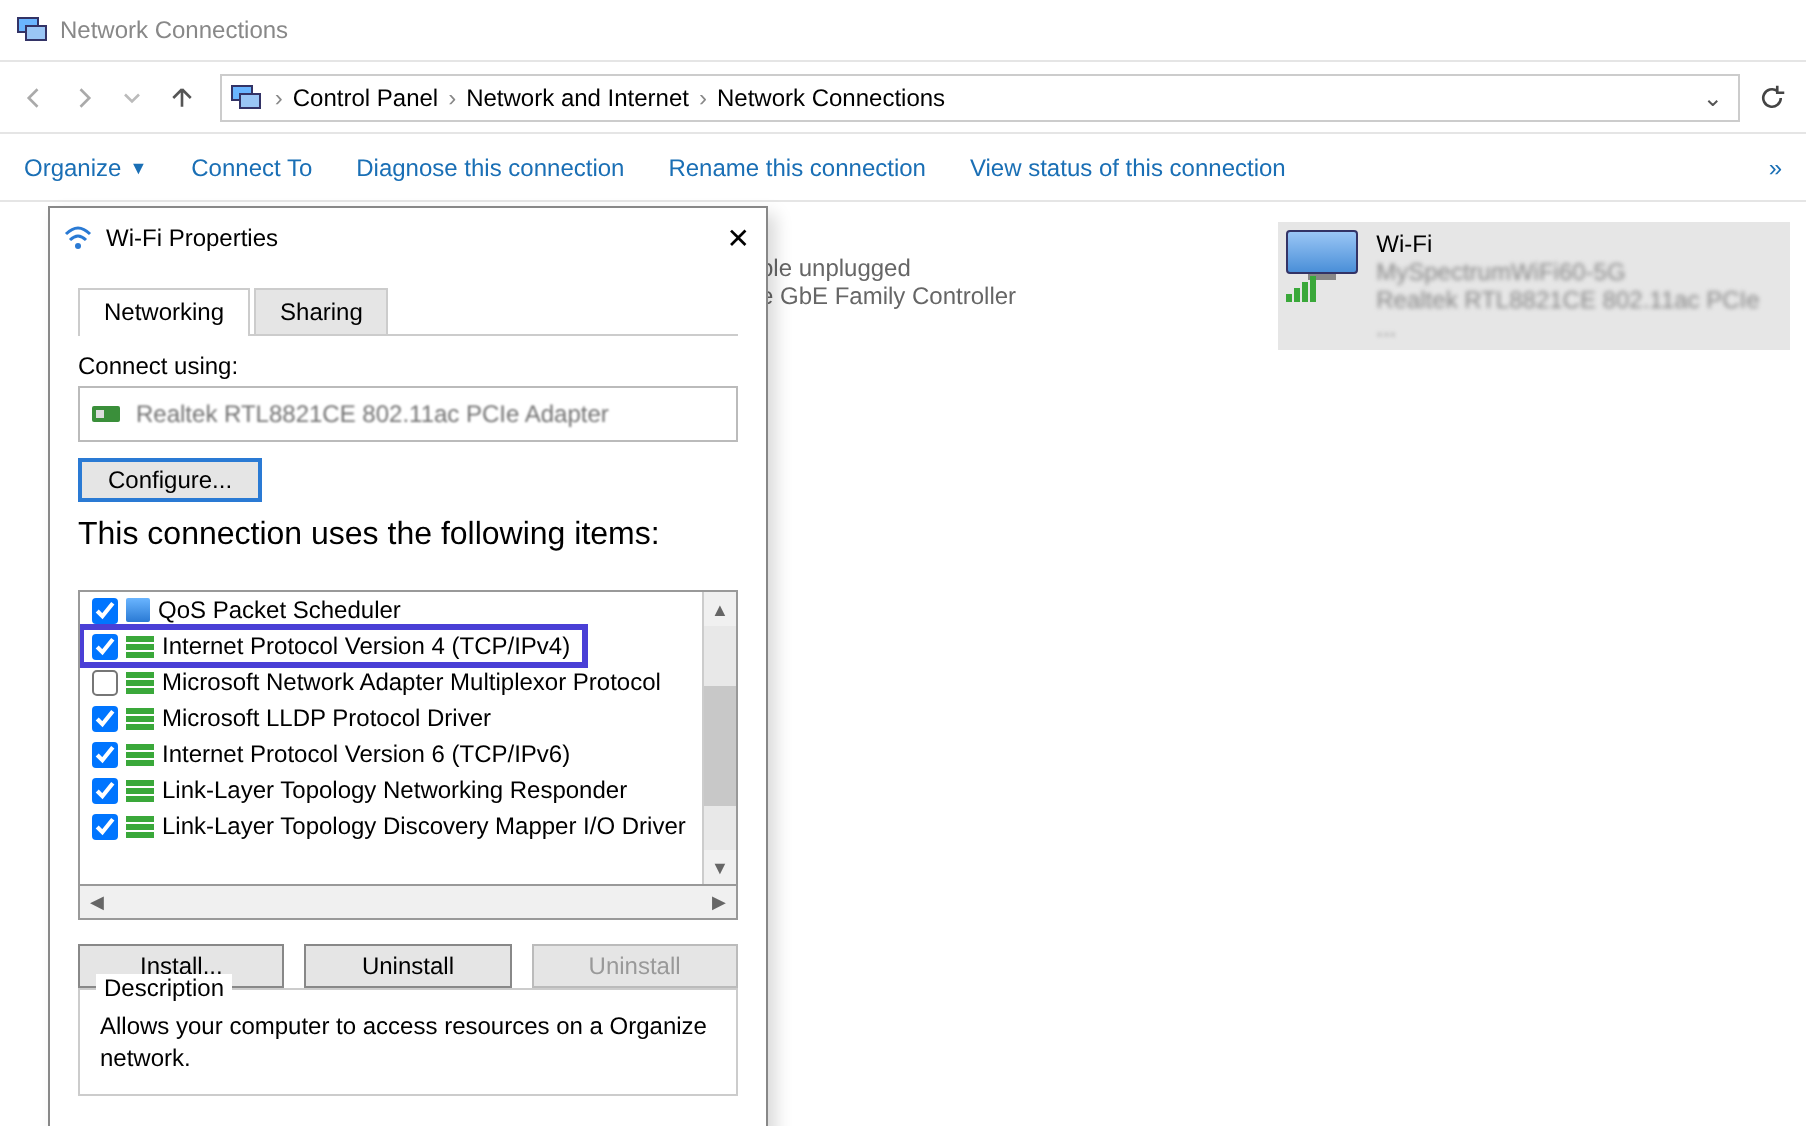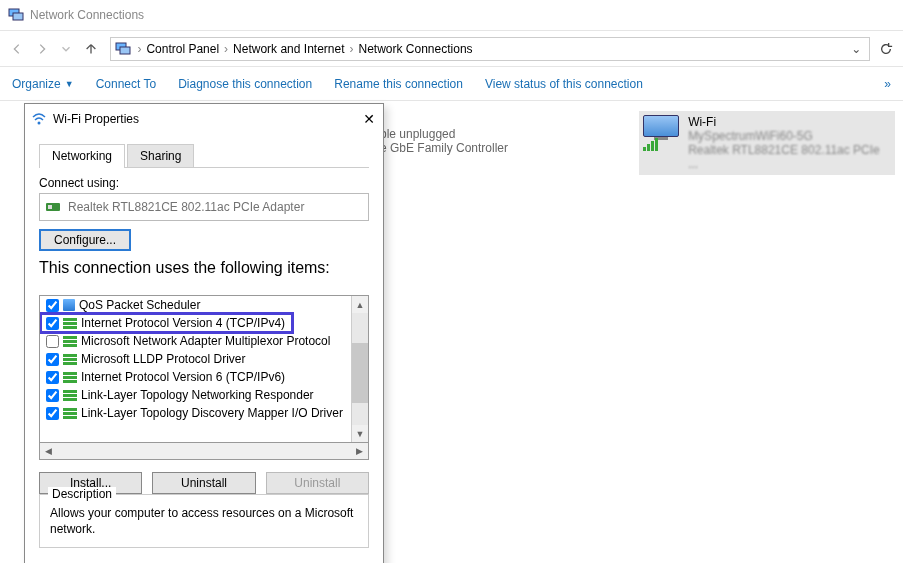--- a/index.html
+++ b/index.html
@@ -323,21 +323,21 @@
       </div>
 
       <div class="action-row">
         <div class="btn"><span>Install...</span></div>
         <div class="btn"><span>Uninstall</span></div>
         <div class="btn disabled"><span>Uninstall</span></div>
       </div>
 
       <div class="desc-group">
         <div class="legend">Description</div>
-        <div class="desc-text">Allows your computer to access resources on a Microsoft network.</div>
+        <div class="desc-text">Allows your computer to access resources on a Organize network.</div>
       </div>
     </div>
 
     <div class="dlg-footer">
       <div class="btn"><span>OK</span></div>
       <div class="btn"><span>Cancel</span></div>
     </div>
   </div>
 
 </div>

